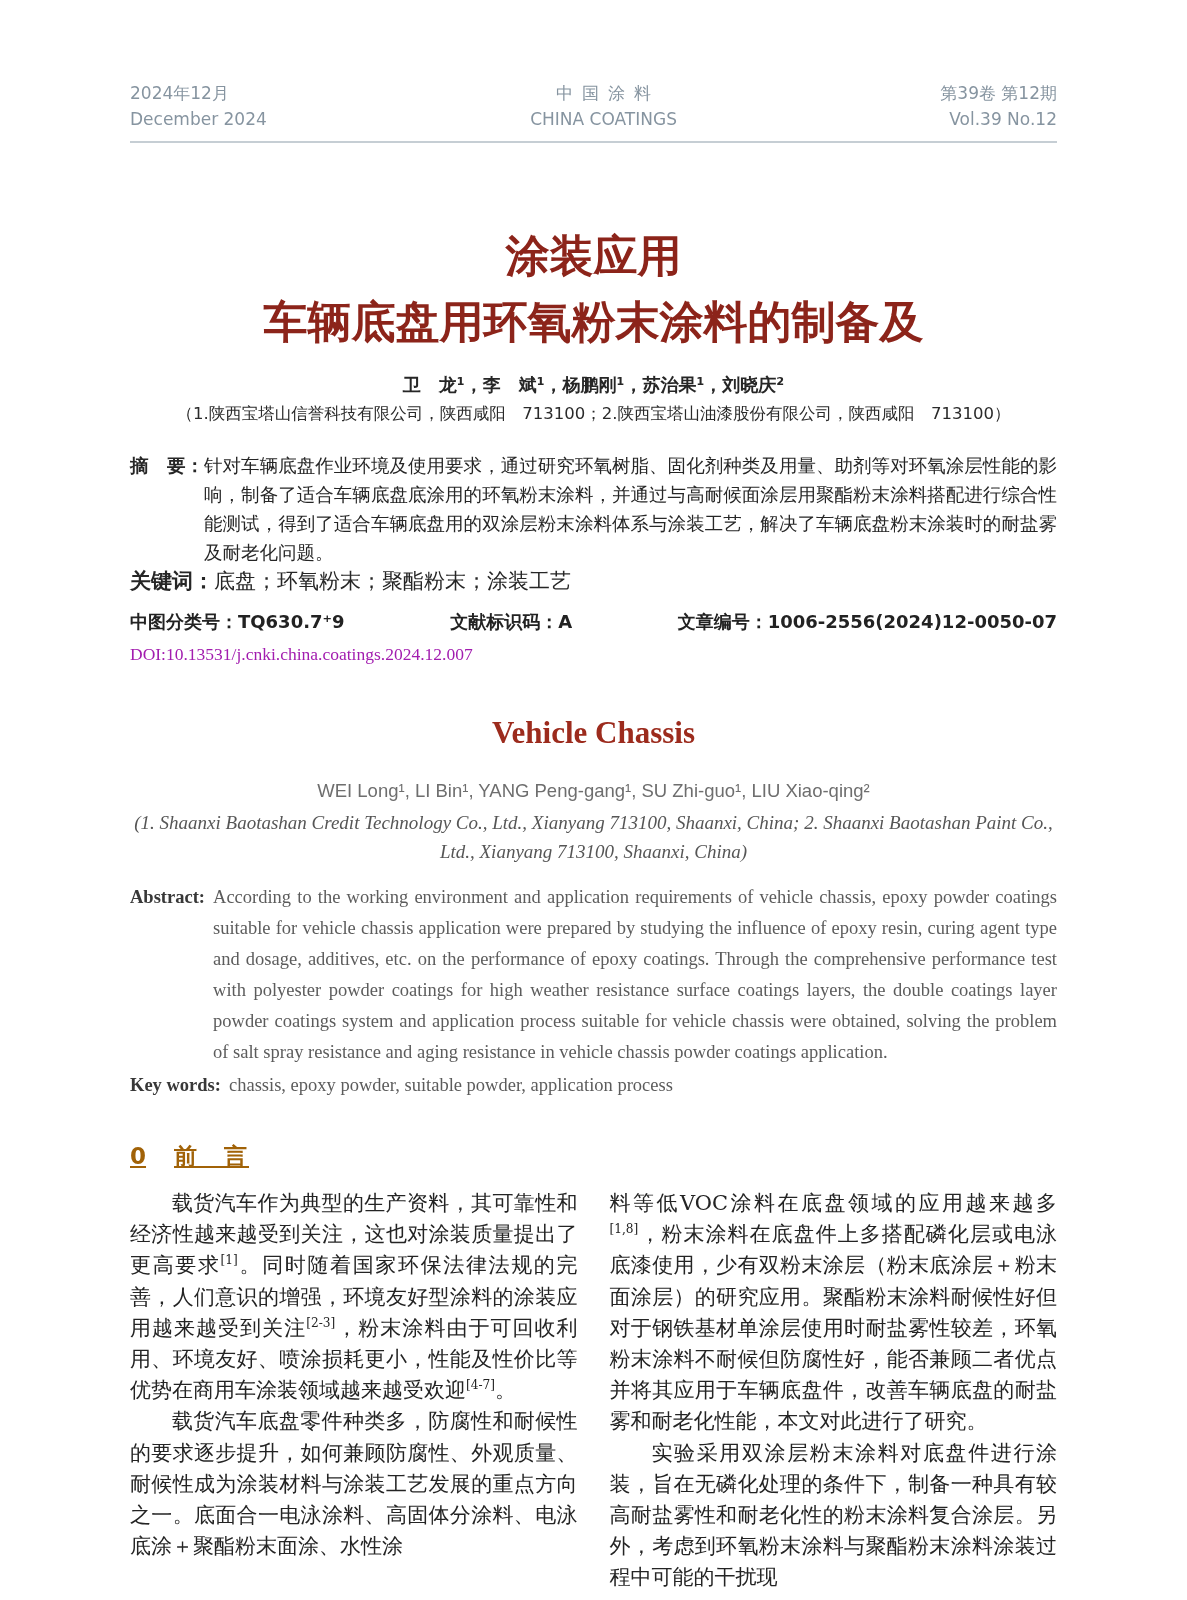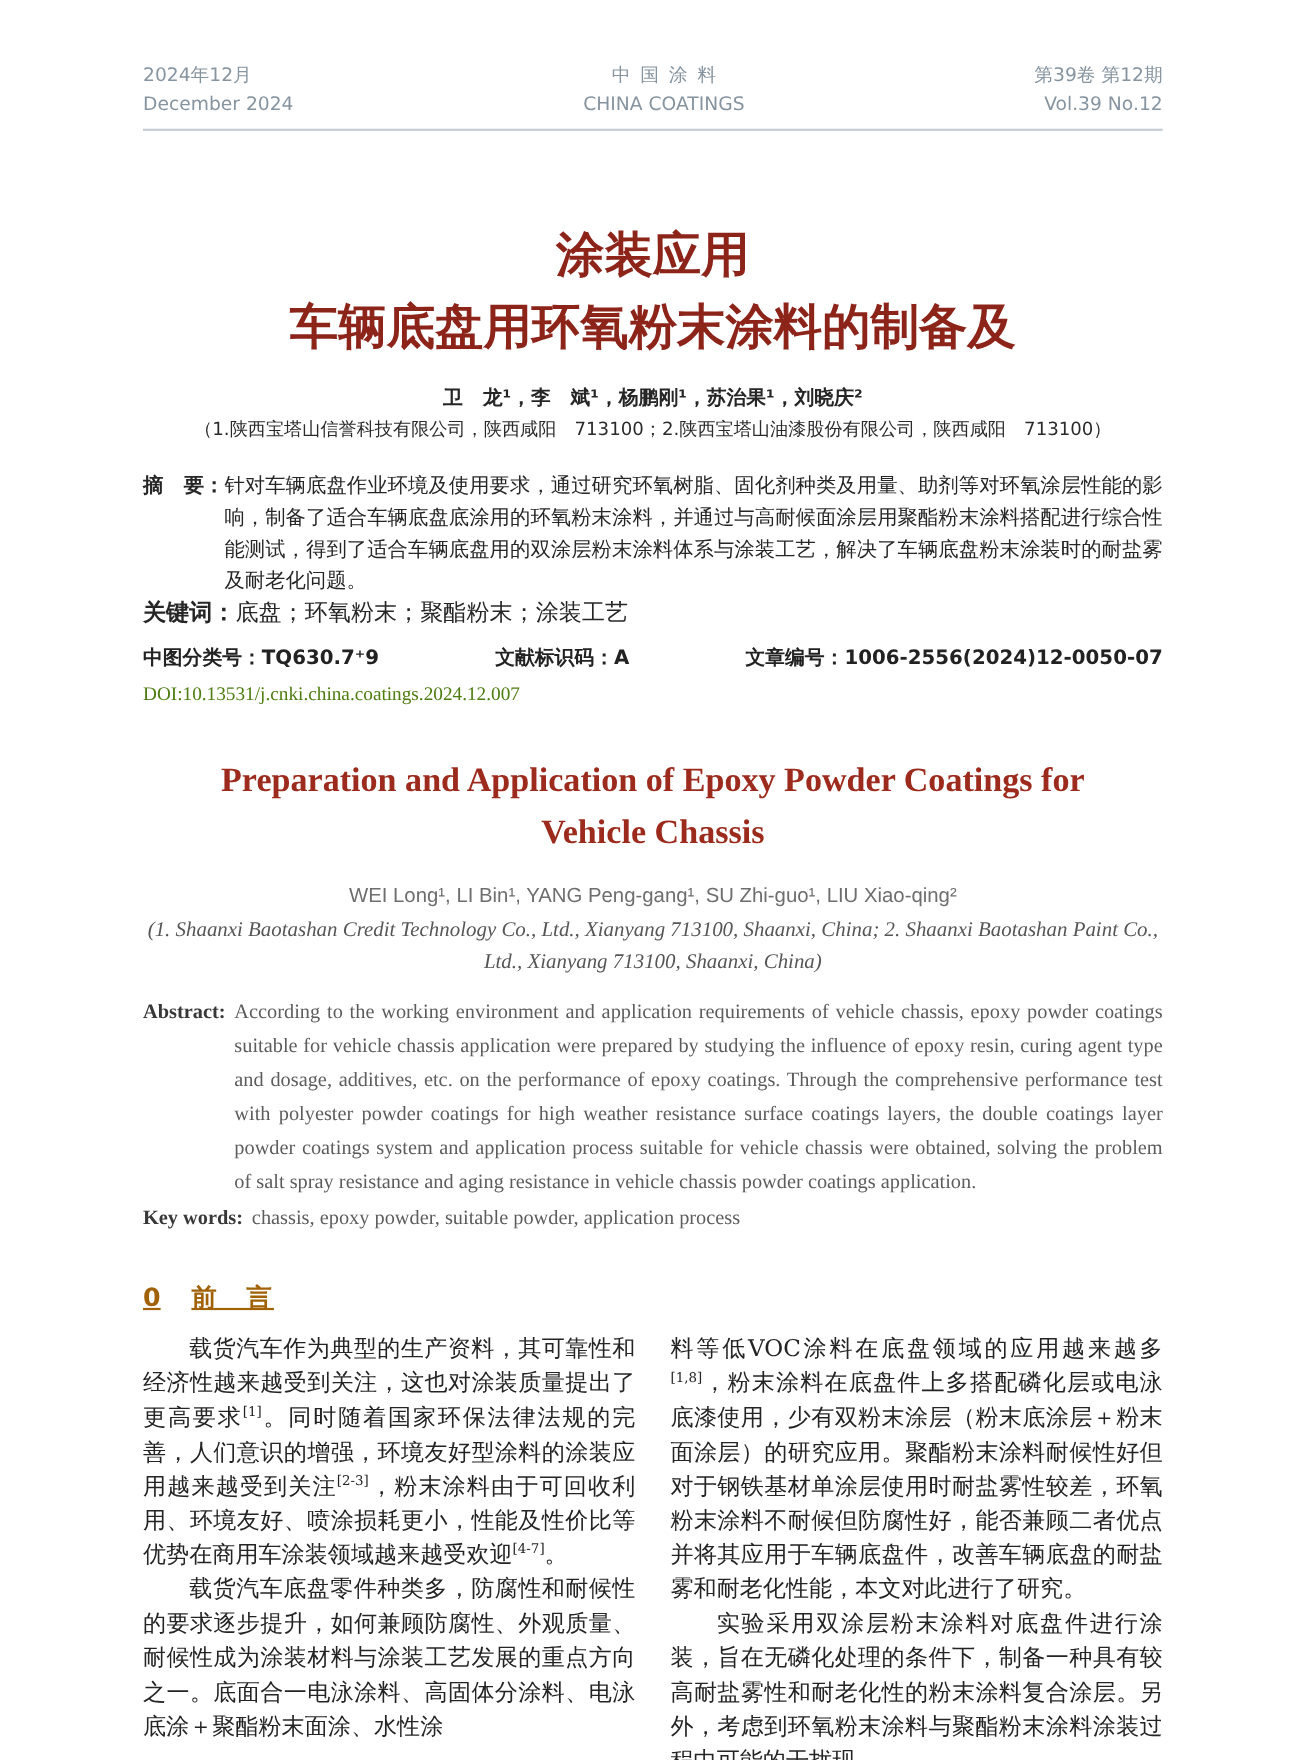--- a/index.html
+++ b/index.html
@@ -1,19 +1,19 @@
 <!DOCTYPE html>
 <html><head>
 <meta charset="utf-8">
 <style>
   html,body { margin:0; padding:0; background:#ffffff; }
   .page {
     width:1187px; height:1600px; box-sizing:border-box;
     margin:0 auto; background:#ffffff; position:relative;
-    padding:56px 130px 0 130px; overflow:hidden;
+    padding:80px 130px 0 130px; overflow:hidden;
     font-family:"DejaVu Sans", sans-serif; color:#222;
   }
   
   .journal-header {
     display:flex; justify-content:space-between; align-items:flex-end;
     color:#8694a0; font-size:17px; line-height:26px;
     padding-bottom:9px; border-bottom:2px solid #c6ced4;
   }
   .jh-left { text-align:left; }
   .jh-center { text-align:center; }
@@ -29,21 +29,21 @@
   
   .abstract-cn { margin-top:26px; display:flex; font-size:18.5px; line-height:29px; color:#262626; }
   .abstract-cn .label { font-weight:bold; white-space:nowrap; }
   .abstract-cn .text { text-align:justify; flex:1; }
   .keywords-cn { font-size:21px; line-height:29px; color:#262626; margin-top:0; }
   .keywords-cn .label { font-weight:bold; }
   
   .meta-row { margin-top:14px; display:flex; justify-content:space-between; font-size:18px; color:#222; }
   .meta-row .label { font-weight:bold; }
   .meta-row .value { font-weight:600; }
-  .doi { margin-top:10px; font-family:"Liberation Serif", serif; font-size:17.5px; color:#4d7c0f; }
+  .doi { margin-top:10px; font-family:"Liberation Serif", serif; font-size:17.5px; color:#a21caf; }
   
   .title-en {
     margin-top:44px; text-align:center; font-family:"Liberation Serif", serif;
     font-weight:bold; color:#9c2b1d; font-size:31px; line-height:47px;
   }
   .authors-en { margin-top:24px; text-align:center; font-family:"Liberation Sans", sans-serif; color:#6e6e6e; font-size:18.5px; }
   .affiliation-en {
     margin-top:6px; text-align:center; font-family:"Liberation Serif", serif;
     font-style:italic; color:#565656; font-size:19px; line-height:29px;
   }
@@ -112,21 +112,20 @@
       <span class="label">文献标识码：</span><span class="value">A</span>
     </span>
     <span>
       <span class="label">文章编号：</span><span class="value">1006-2556(2024)12-0050-07</span>
     </span>
   </div>
 
   <div class="doi">DOI:10.13531/j.cnki.china.coatings.2024.12.007</div>
 
   <h2 class="title-en" style="margin:44px 0 0 0;">
-    <div>Preparation and Application of Epoxy Powder Coatings for</div>
     <div>Vehicle Chassis</div>
   </h2>
 
   <div class="authors-en">WEI Long¹, LI Bin¹, YANG Peng-gang¹, SU Zhi-guo¹, LIU Xiao-qing²</div>
   <div class="affiliation-en">(1. Shaanxi Baotashan Credit Technology Co., Ltd., Xianyang 713100, Shaanxi, China; 2. Shaanxi Baotashan Paint Co., Ltd., Xianyang 713100, Shaanxi, China)</div>
 
   <div class="abstract-en">
     <span class="label">Abstract:</span>
     <span class="text">According to the working environment and application requirements of vehicle chassis, epoxy powder coatings suitable for vehicle chassis application were prepared by studying the influence of epoxy resin, curing agent type and dosage, additives, etc. on the performance of epoxy coatings. Through the comprehensive performance test with polyester powder coatings for high weather resistance surface coatings layers, the double coatings layer powder coatings system and application process suitable for vehicle chassis were obtained, solving the problem of salt spray resistance and aging resistance in vehicle chassis powder coatings application.</span>
   </div>

